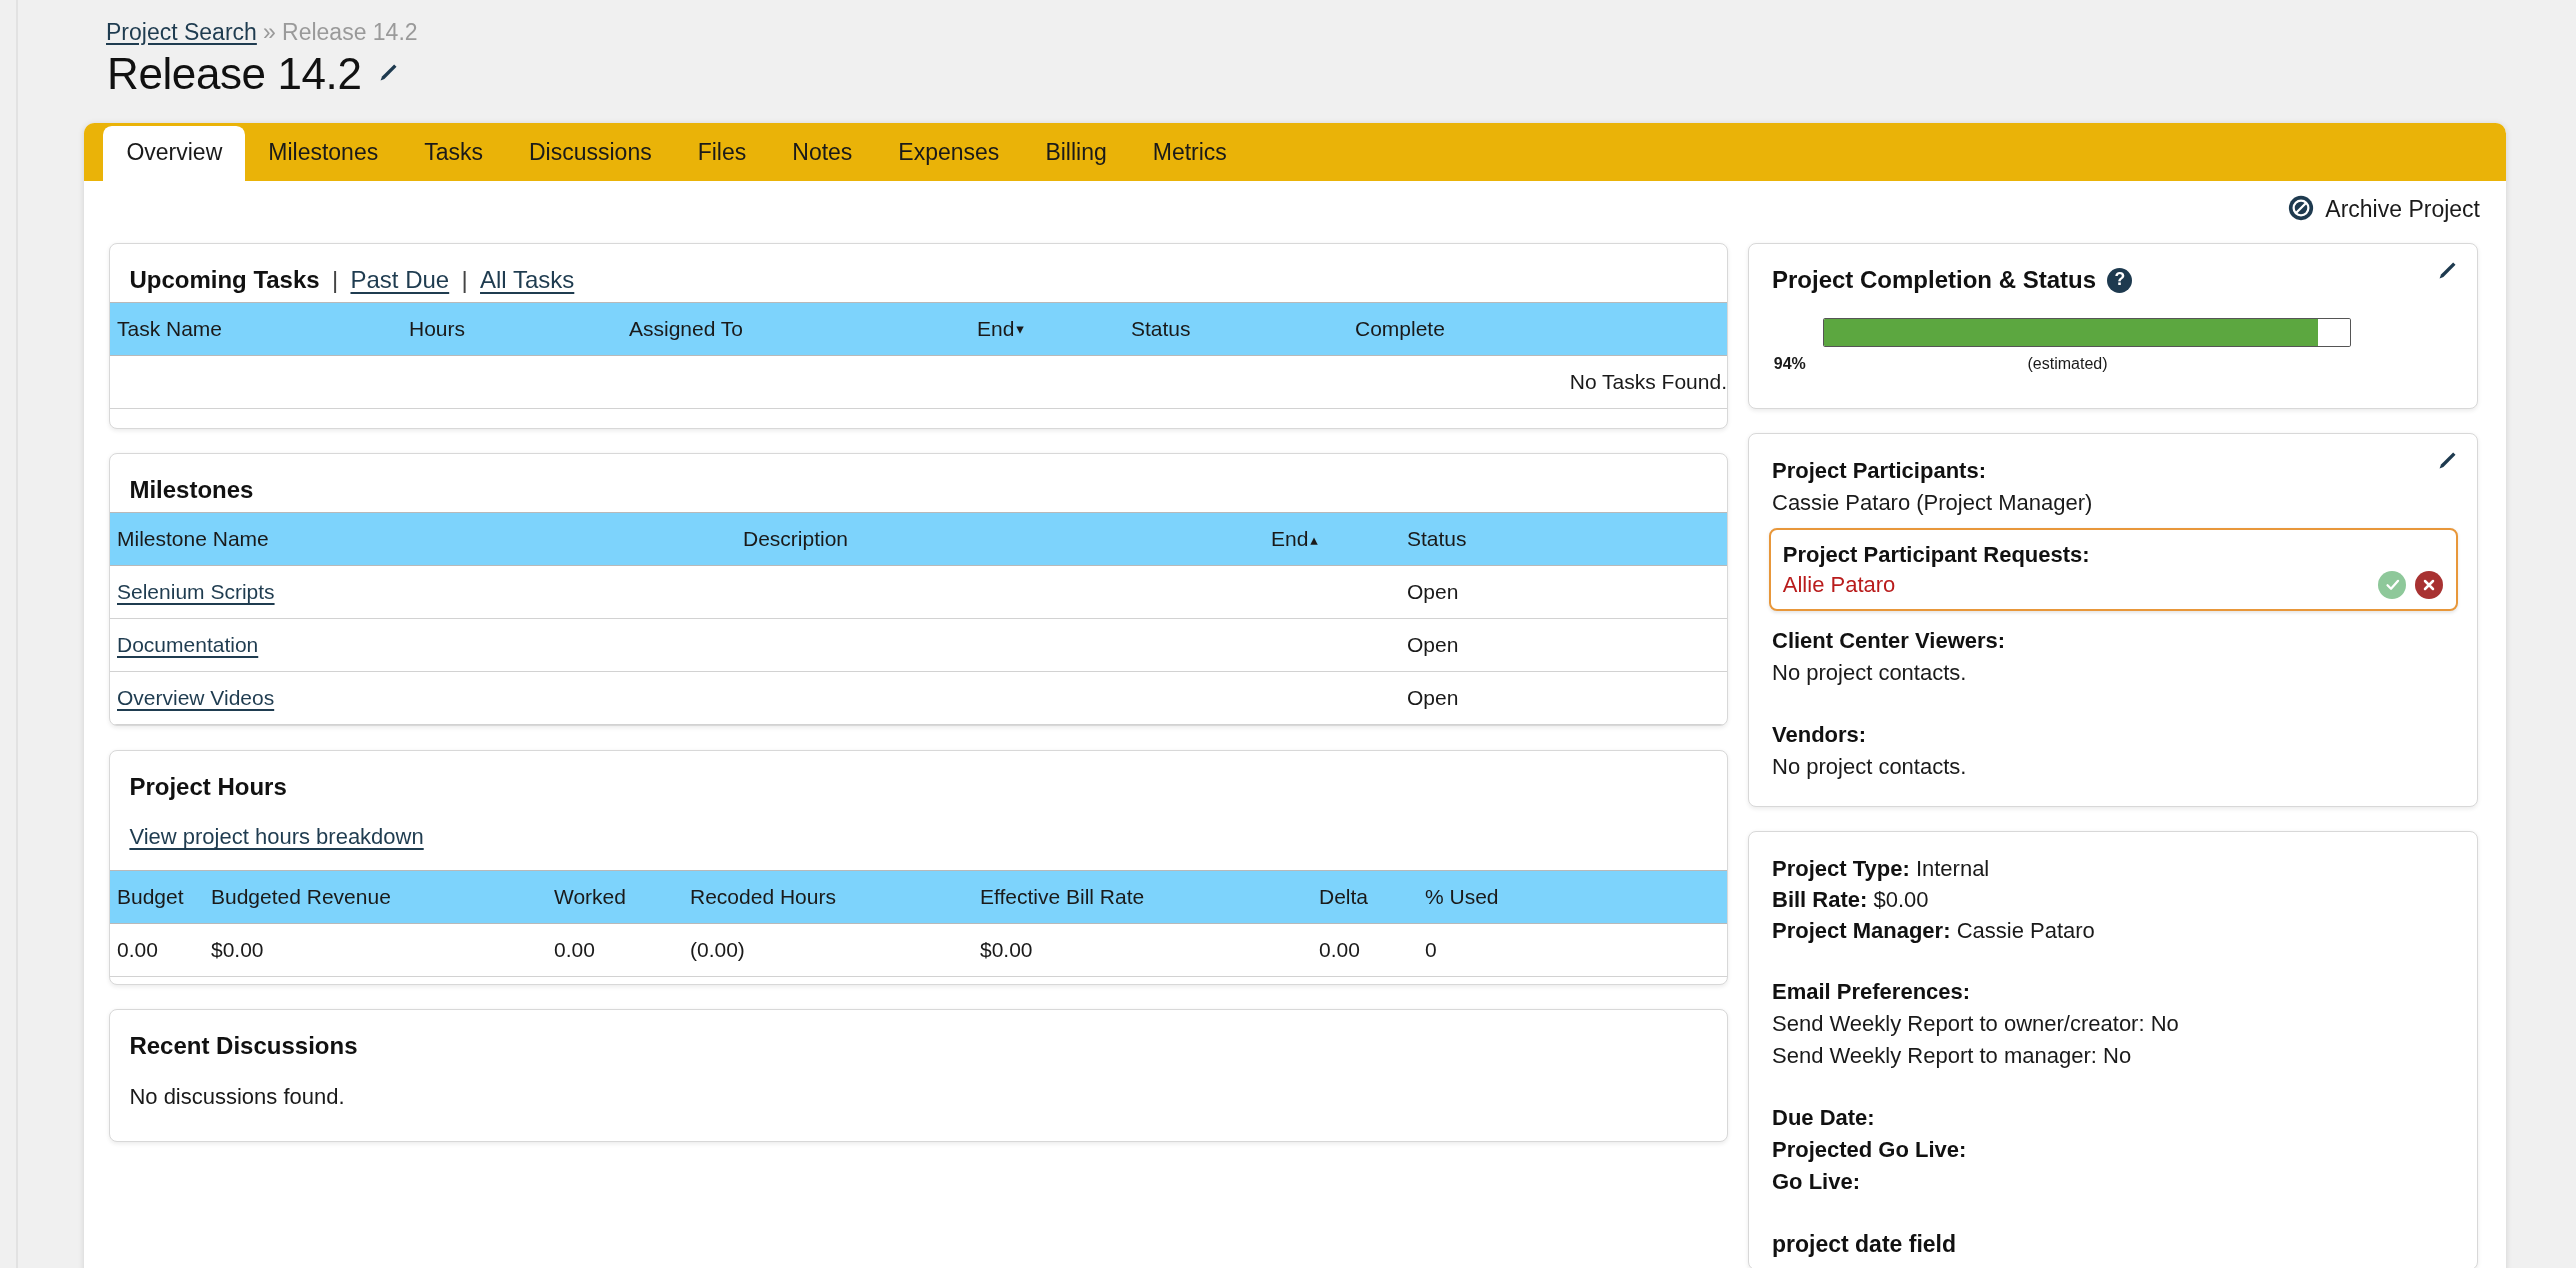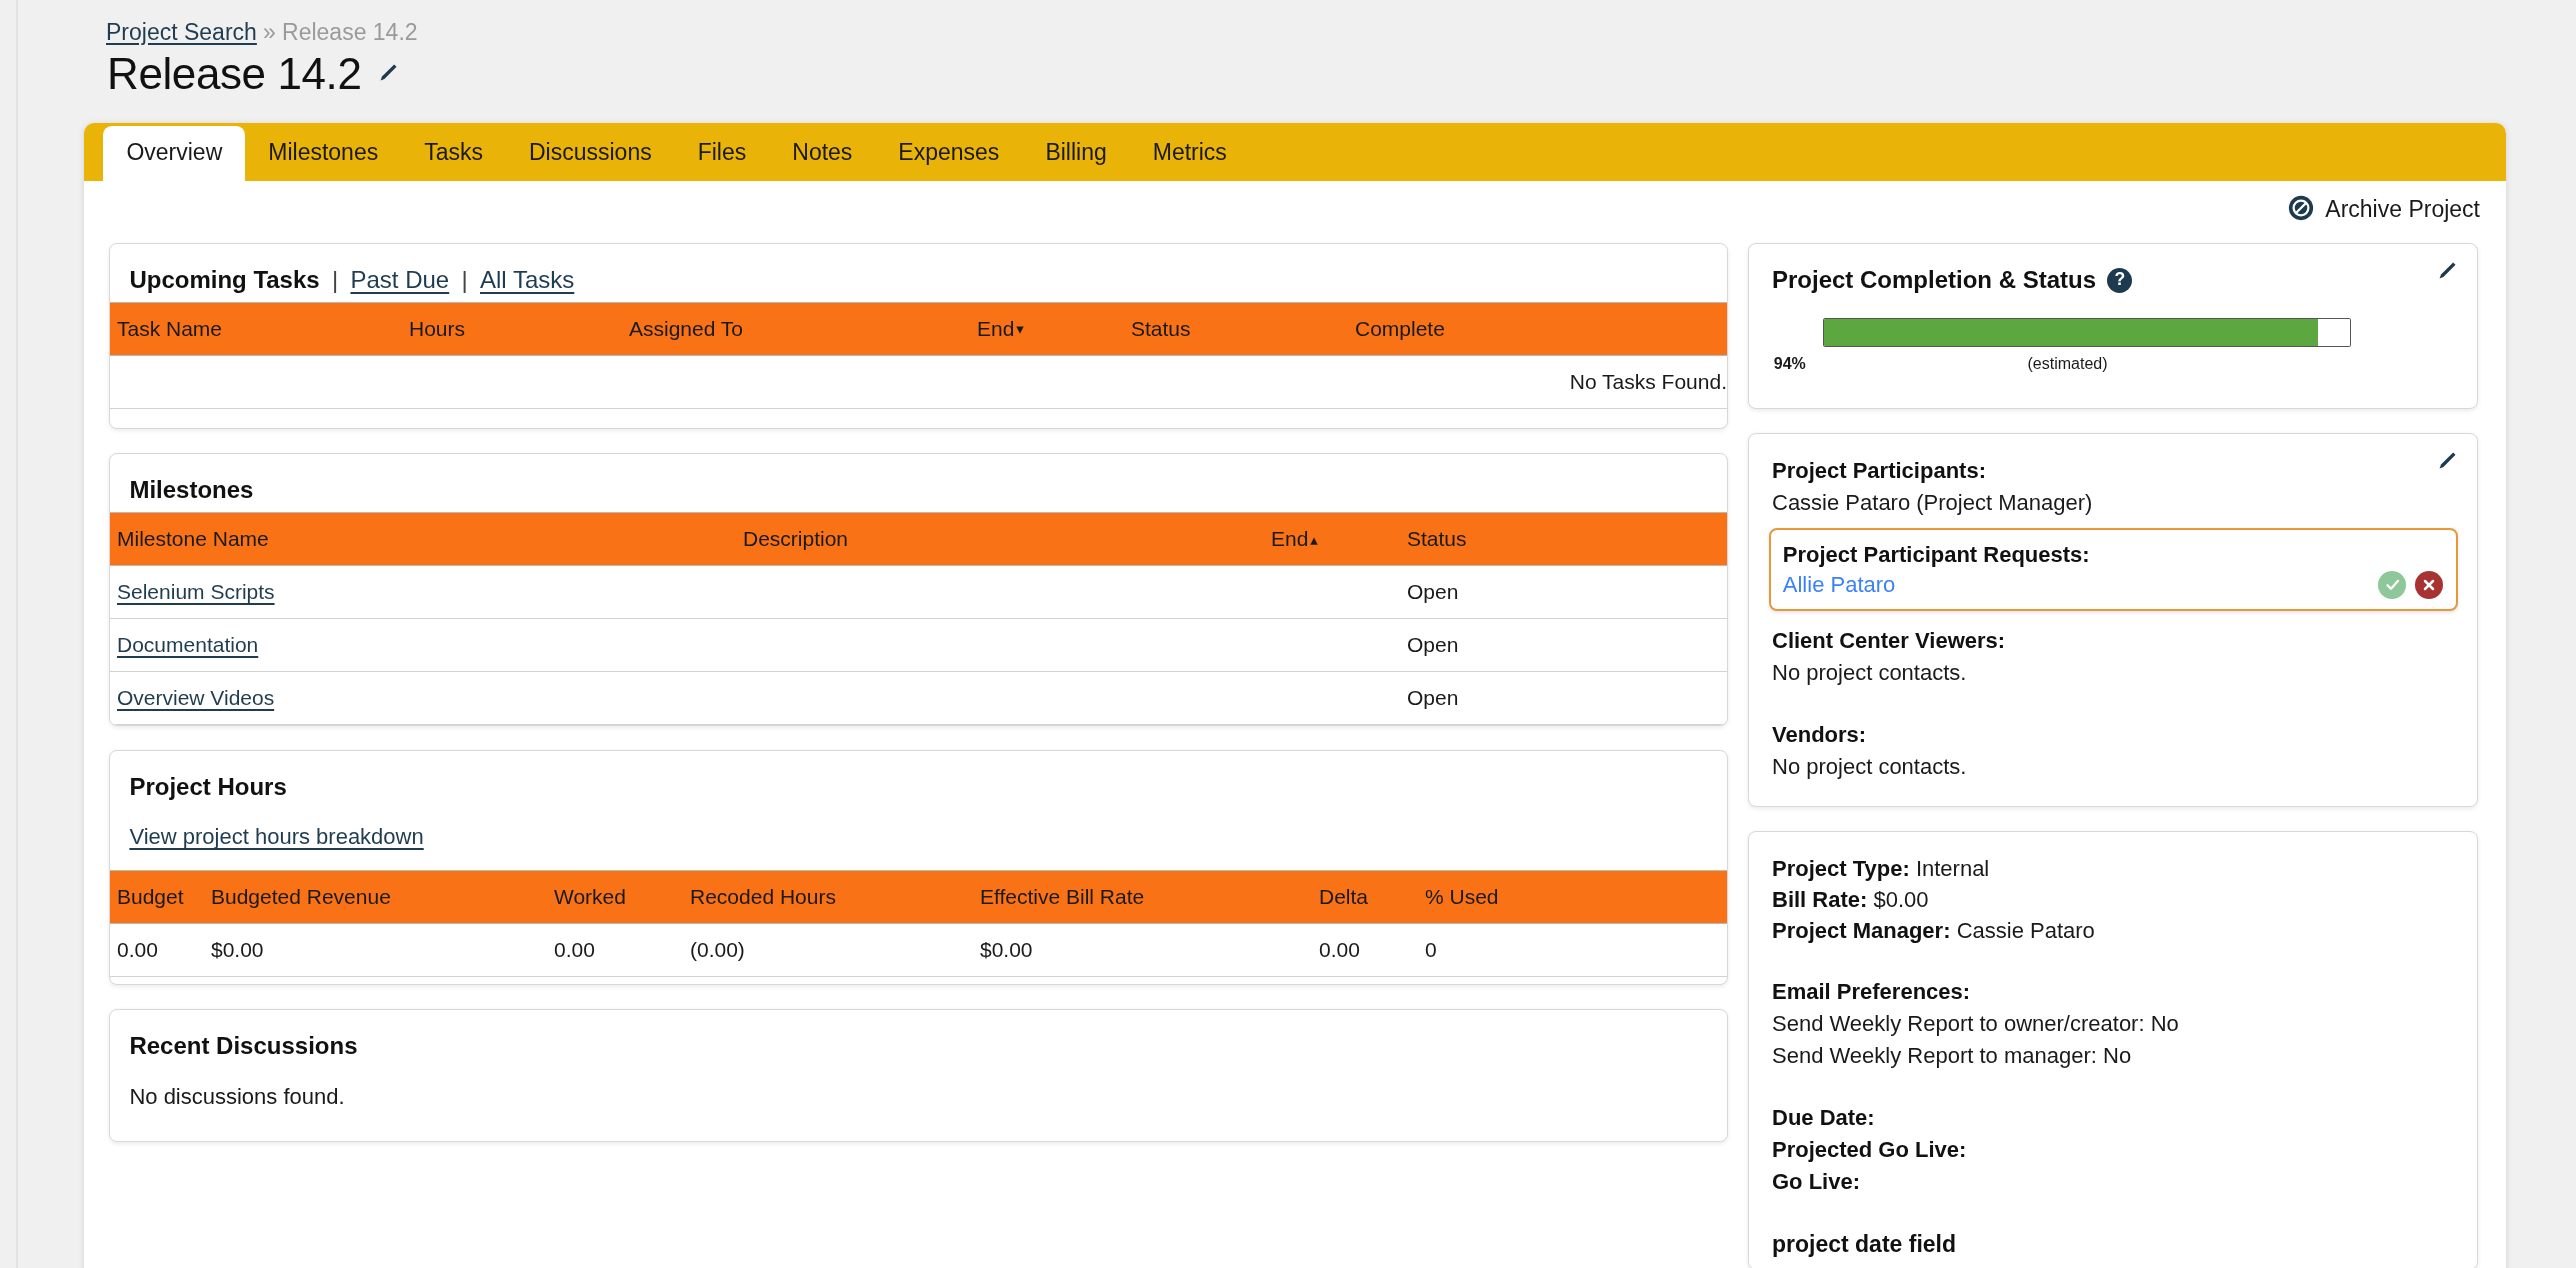--- a/index.html
+++ b/index.html
@@ -152,21 +152,21 @@
     text-underline-offset: 3.5px;
     font-weight: normal;
   }
 
   table.grid {
     width: 100%;
     border-collapse: collapse;
     font-size: 21px;
   }
   table.grid thead th {
-    background: #f97316;
+    background: #7dd3fc;
     border-top: 0.9px solid #b9b9b9;
     border-bottom: 0.9px solid #b9b9b9;
     text-align: left;
     font-weight: normal;
     color: #1a1a1a;
     padding: 14px 0 14px 0;
     height: 49px;
     white-space: nowrap;
   }
   table.grid thead th:first-child { padding-left: 7px; }
@@ -251,21 +251,21 @@
   .highlight-box {
     border: 2.6px solid #e8973a;
     border-radius: 8px;
     padding: 8.8px 12.3px 10.6px 12.3px;
     margin: 8.8px -3.5px 14px -3.5px;
     position: relative;
     box-shadow: 0 1.8px 3.5px rgba(0,0,0,0.10);
     background: #fff;
   }
   .req-row { display: flex; align-items: center; }
-  .req-name { flex: 1; font-size: 22px; color: #3b82f6; }
+  .req-name { flex: 1; font-size: 22px; color: #b91c1c; }
   .req-actions { display: flex; gap: 8.8px; align-items: center; }
   .circ {
     width: 28px; height: 28px; border-radius: 50%;
     display: inline-flex; align-items: center; justify-content: center;
     cursor: pointer;
   }
   .circ.accept { background: #8ec89a; }
   .circ.reject { background: #a83232; }
 
   .bottom-bold { font-size: 23px; font-weight: bold; color: #111; line-height: 32px; }

